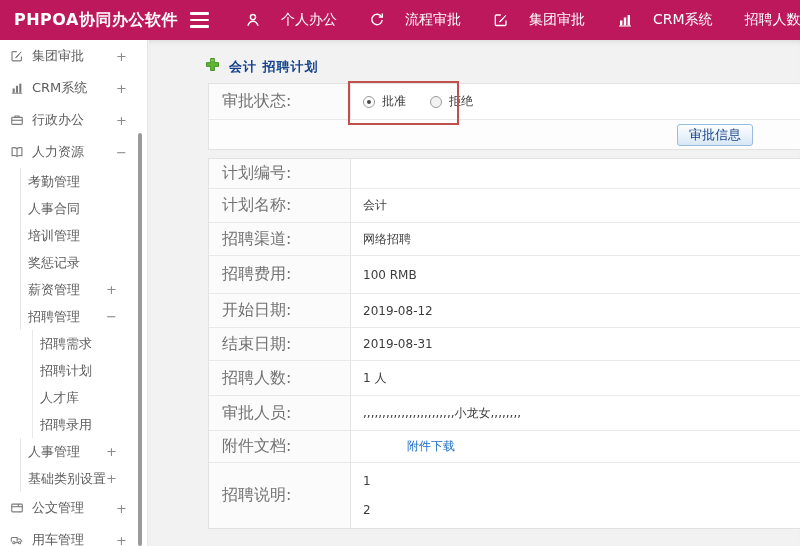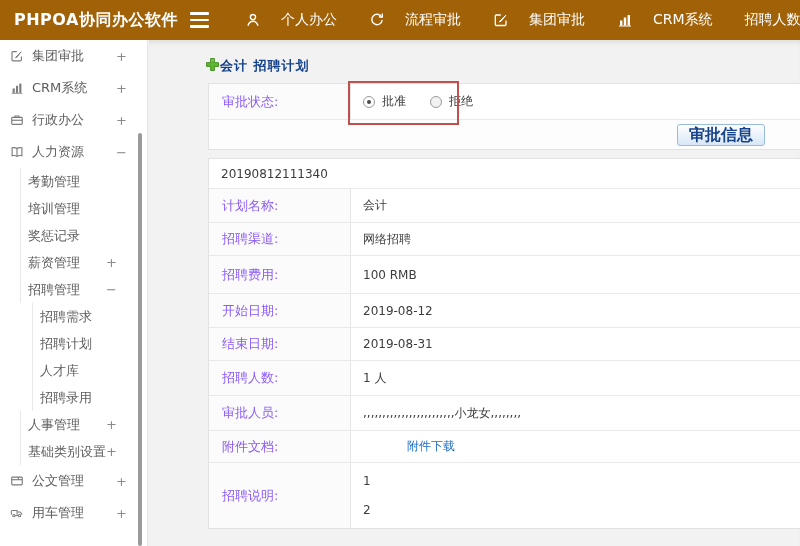--- a/index.html
+++ b/index.html
@@ -2,21 +2,21 @@
 <html><head>
 <meta charset="utf-8">
 <style>
   * { margin:0; padding:0; box-sizing:border-box; }
   html,body { width:800px; height:546px; overflow:hidden;
     font-family:"DejaVu Sans","Liberation Sans",sans-serif; background:#f2f2f2; }
   .stage { position:relative; width:800px; height:546px; }
 
   
   .header { position:absolute; top:0; left:0; width:800px; height:40px;
-    background:#a16207; display:flex; align-items:center; z-index:5; }
+    background:#be185d; display:flex; align-items:center; z-index:5; }
   .logo { margin-left:14px; width:178px; color:#fff; font-size:16px; font-weight:bold;
     letter-spacing:.5px; white-space:nowrap; }
   .burger { margin-left:12px; margin-right:26px; width:30px; height:20px;
     display:flex; flex-direction:column; justify-content:center; gap:4px; cursor:pointer; }
   .burger i { display:block; width:19px; height:2.5px; background:#fff; border-radius:1px; }
   .topnav { display:flex; align-items:center; }
   .nav-item { display:flex; align-items:center; gap:20px; color:#fff; font-size:14px;
     padding:0 10px; margin-right:12px; height:40px; cursor:pointer; white-space:nowrap; }
   .nav-item svg { display:block; }
   .caret { width:0; height:0; border-left:5px solid transparent; border-right:5px solid transparent;
@@ -33,35 +33,35 @@
   .lv3 { height:27px; margin-left:32px; border-left:1px solid #e8e8e8; padding-left:7px; }
   .exp { position:absolute; color:#8a8a8a; font-size:13px; }
   .lv1 .exp { right:20px; }
   .lv2 .exp { right:30px; }
   .sb-thumb { position:absolute; top:93px; right:5px; width:4px; height:413px;
     background:#9a9a9a; border-radius:2px; z-index:3; }
 
   
   .content { position:absolute; top:40px; left:149px; width:651px; height:506px;
     background:#f2f2f2; box-shadow:inset 0 5px 6px -4px rgba(0,0,0,.12); }
-  .page-title { position:absolute; top:17px; left:56px; display:flex; }
+  .page-title { position:absolute; top:17px; left:56px; display:flex; align-items:center; gap:9px; }
   .page-title .txt { font-size:13px; font-weight:bold; color:#15428b; letter-spacing:1px; }
 
   .tbl { position:absolute; left:59px; right:0; background:#fff;
     border:1px solid #e2e2e2; border-right:none; }
   .tbl1 { top:43px; }
   .tbl2 { top:118px; }
   .trow { display:flex; border-bottom:1px solid #e9e9e9; }
   .trow:last-child { border-bottom:none; }
   .lcell { width:142px; flex:none; background:#fbfbfb; border-right:1px solid #e4e4e4;
-    color:#8b5cf6; font-size:13px; display:flex; align-items:center; padding-left:13px; }
+    color:#737373; font-size:16px; display:flex; align-items:center; padding-left:13px; }
   .vcell { flex:1; display:flex; align-items:center; padding-left:12px;
     font-size:12px; color:#3c3c3c; }
   .btn-row { height:29px; display:flex; align-items:center; background:#fdfdfd; }
-  .ext-btn { margin-left:468px; height:22px; padding:0 11px; font-size:16px; font-weight:bold;
+  .ext-btn { margin-left:468px; height:22px; padding:0 11px; font-size:13px; font-weight:normal;
     color:#15428b; background:linear-gradient(#fefefe,#d8e7f6); border:1px solid #98bbe0;
     border-radius:3px; cursor:pointer; font-family:inherit; }
   .radio { display:flex; align-items:center; gap:7px; margin-right:24px; cursor:pointer;
     font-size:12px; color:#3c3c3c; }
   .rdot { position:relative; width:12px; height:12px; border-radius:50%;
     border:1px solid #9b9b9b; background:#f2f2f2; flex:none; }
   .rdot.checked { background:#fff; }
   .rdot.checked::after { content:""; position:absolute; left:3px; top:3px; width:4px; height:4px;
     border-radius:50%; background:#4a4a4a; }
   .link { color:#1c6fc9; cursor:pointer; text-decoration:none;padding-left:44px; }
@@ -173,20 +173,23 @@
           <path d="M8 4C6.7 3 4.6 2.8 2.4 3.2v9c2.2-.4 4.3-.2 5.6.8 1.3-1 3.4-1.2 5.6-.8v-9C11.4 2.8 9.3 3 8 4z"></path>
           <path d="M8 4v9"></path>
         </svg>
       </span>
       <span>人力资源</span>
       <span class="exp">−</span>
     </div>
 
     <div class="si lv2">
       <span>考勤管理</span>
+    </div>
+    <div class="si lv2">
+      <span>人事合同</span>
     </div>
     <div class="si lv2">
       <span>培训管理</span>
     </div>
     <div class="si lv2">
       <span>奖惩记录</span>
     </div>
     <div class="si lv2">
       <span>薪资管理</span>
       <span class="exp">+</span>
@@ -272,21 +275,21 @@
           </label>
         </div>
       </div>
       <div class="trow btn-row">
         <button class="ext-btn">审批信息</button>
       </div>
     </div>
 
     <div class="tbl tbl2">
       <div class="trow" style="height:30px">
-        <div class="vcell">20190812111340</div>
+        <div class="lcell">计划编号:</div>
       </div>
       <div class="trow" style="height:34px">
         <div class="lcell">计划名称:</div>
         <div class="vcell">会计</div>
       </div>
       <div class="trow" style="height:33px">
         <div class="lcell">招聘渠道:</div>
         <div class="vcell">网络招聘</div>
       </div>
       <div class="trow" style="height:38px">

